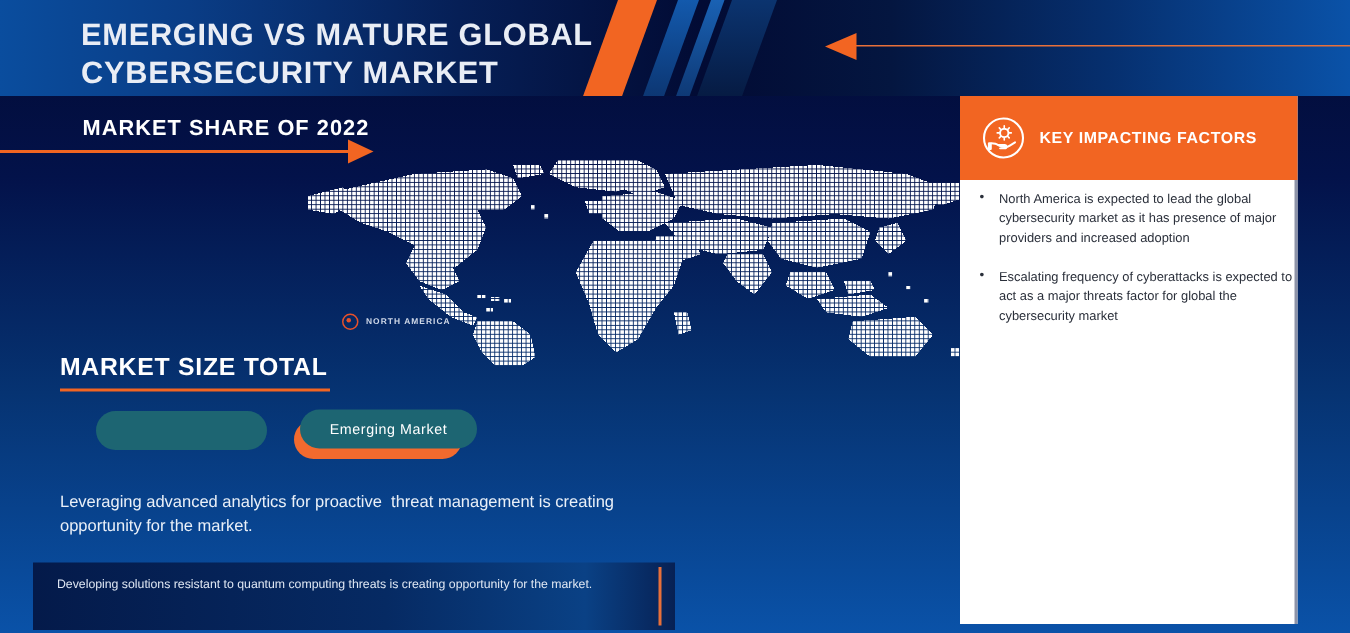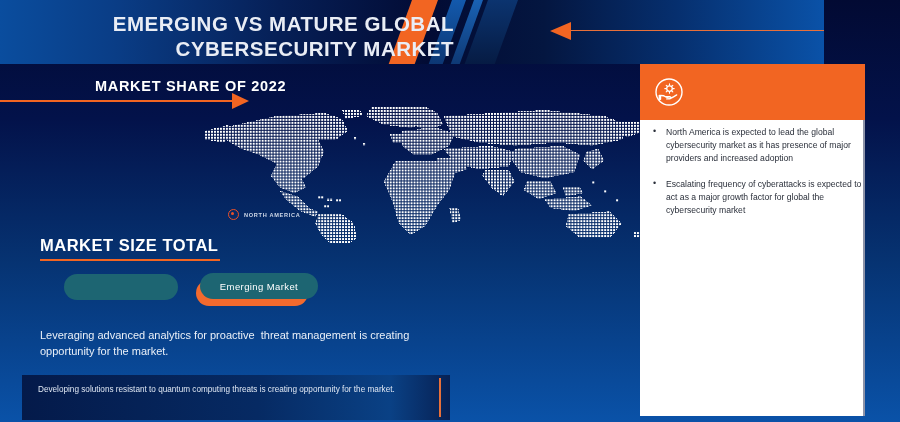--- a/index.html
+++ b/index.html
@@ -13,24 +13,23 @@
     height: 422px;
     overflow: hidden;
     font-family: "Liberation Sans", sans-serif;
     background: linear-gradient(180deg, #020a33 0%, #03124a 28%, #063372 62%, #0a52a8 100%);
   }
 
   
   #header {
     position: absolute;
     left: 0; top: 0;
-    width: 824px; height: 64px;
+    width: 900px; height: 64px;
     background: linear-gradient(90deg, #0a4d9e 0%, #0a3d86 14%, #061f56 34%, #020b34 52%, #041640 66%, #062f6e 82%, #0a52a8 100%);
     overflow: hidden;
-    text-align: right;
   }
   .hstripe {
     position: absolute;
     top: -22px;
     height: 110px;
     transform: skewX(-20deg);
   }
   #hstripe-orange { left: 400px; width: 26px; background: #f26522; }
   #hstripe-blue1  { left: 440px; width: 14px; background: linear-gradient(180deg,#1565c0,#0a2a5e); }
   #hstripe-blue2  { left: 462px; width: 9px;  background: linear-gradient(180deg,#1d6fc9,#0a2a5e); }
@@ -65,21 +64,20 @@
   }
 
   
   #share-label {
     position: absolute;
     left: 55px; top: 78px;
     color: #ffffff;
     font-size: 14.5px;
     font-weight: bold;
     letter-spacing: 0.7px;
-    margin-left: 40px;
   }
   #share-arrow-line {
     position: absolute;
     left: 0px; top: 100px;
     width: 234px; height: 2px;
     background: #f26522;
   }
   #share-arrow-head {
     position: absolute;
     left: 232px; top: 93px;
@@ -368,21 +366,22 @@
         <svg width="30" height="30" viewBox="0 0 30 30" aria-hidden="true">
           <circle cx="15" cy="15" r="13" fill="none" stroke="#ffffff" stroke-width="1.4"></circle>
           <circle cx="15.5" cy="11.6" r="2.8" fill="none" stroke="#ffffff" stroke-width="1.3"></circle>
           <path d="M15.5 8.2 v-1.3 M15.5 15 v1.3 M12.1 11.6 h-1.3 M18.9 11.6 h1.3
                    M13.1 9.2 l-0.9 -0.9 M17.9 9.2 l0.9 -0.9 M13.1 14 l-0.9 0.9 M17.9 14 l0.9 0.9" stroke="#ffffff" stroke-width="1.1" stroke-linecap="round"></path>
           <path d="M7 18.5 q3 0 4.5 1.2 h4.2 q1.3 0 1.3 1.1 t-1.3 1.1 h-3" fill="none" stroke="#ffffff" stroke-width="1.3" stroke-linecap="round"></path>
           <path d="M11.5 19.7 q4.5 2.6 8 0.2 l3.2 -2" fill="none" stroke="#ffffff" stroke-width="1.3" stroke-linecap="round"></path>
           <rect x="4.6" y="17.8" width="2.6" height="5.2" rx="0.8" fill="#ffffff"></rect>
         </svg>
       </span>
+      <span id="kif-title">KEY IMPACTING FACTORS</span>
     </div>
 
     <ul id="kif-list">
       <li>North America is expected to lead the global cybersecurity market as it has presence of major providers and increased adoption</li>
-      <li>Escalating frequency of cyberattacks is expected to act as a major growth factor for global the cybersecurity market</li>
+      <li>Escalating frequency of cyberattacks is expected to act as a major threats factor for global the cybersecurity market</li>
     </ul>
   </div>
 
 </div>
 
 </body></html>

